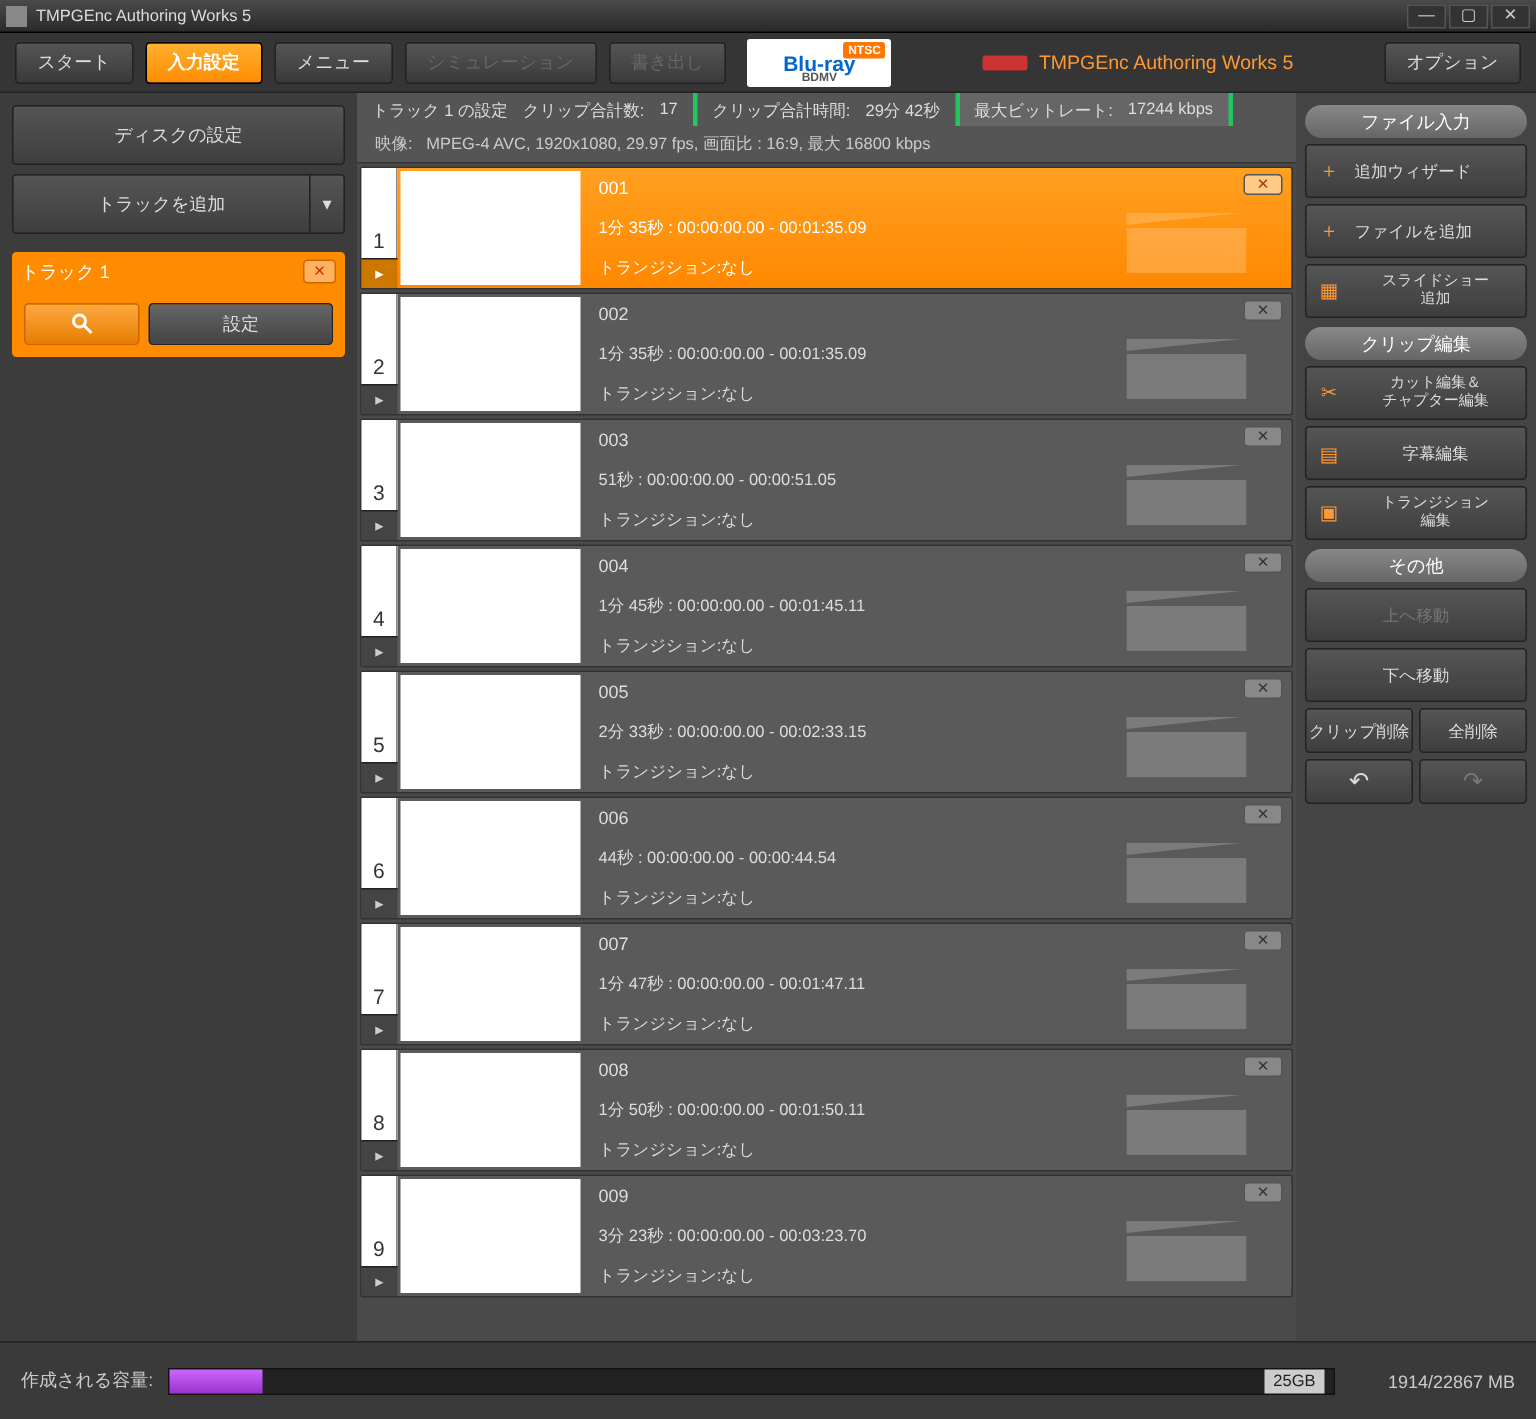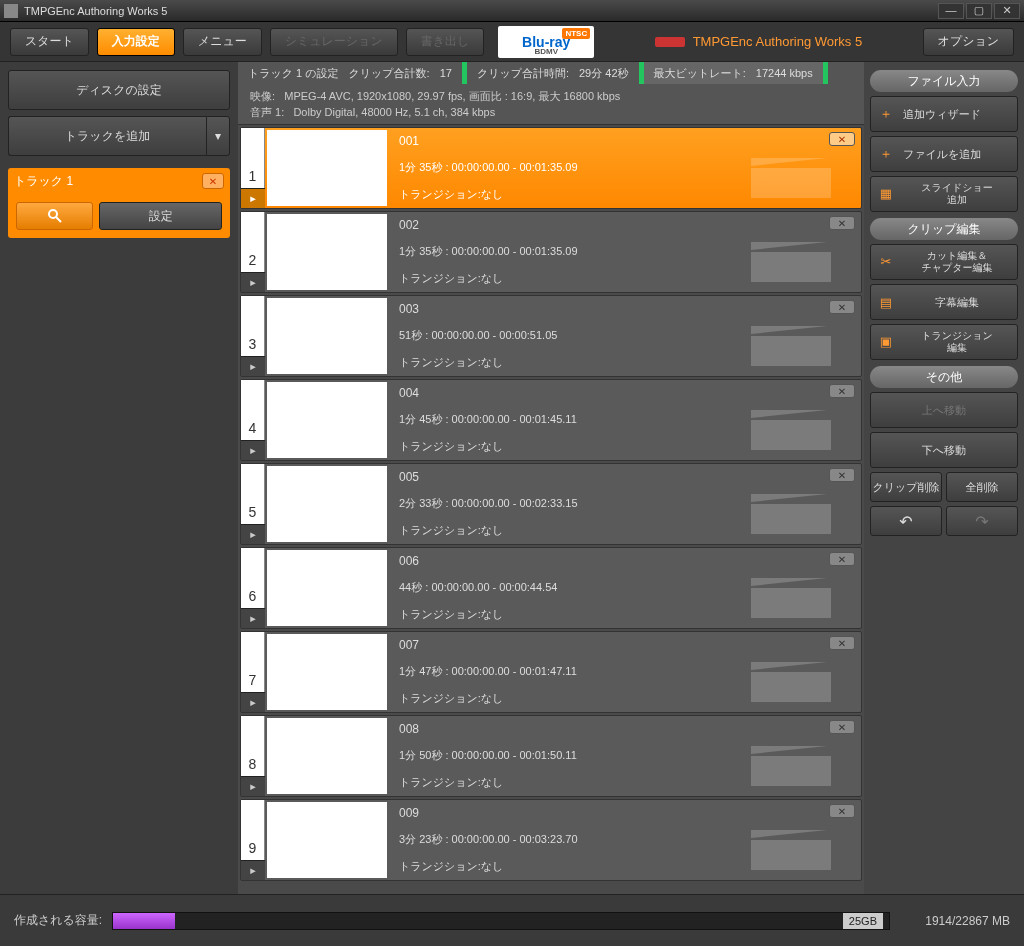--- a/index.html
+++ b/index.html
@@ -36,21 +36,21 @@
 .track-header { background: #ff8c00; height: 26px; border-radius: 3px 3px 0 0; display: flex; align-items: center; padding: 0 6px; color: #fff; font-size: 12px; }
 .track-header .tx { margin-left: auto; width: 22px; height: 16px; background: #ffb060; border: 1px solid #cc6600; border-radius: 3px; display: flex; align-items: center; justify-content: center; color: #cc3300; font-size: 10px; cursor: pointer; }
 .track-body { background: #ff8c00; padding: 8px; border-radius: 0 0 3px 3px; display: flex; gap: 6px; }
 .track-body .mag { flex:1; height: 28px; background: linear-gradient(180deg,rgba(255,255,255,0.25),rgba(0,0,0,0.1)); border: 1px solid #cc6600; border-radius: 3px; display: flex; align-items: center; justify-content: center; cursor: pointer; }
 .track-body .set { flex:1.6; height: 28px; background: linear-gradient(#666,#444); border: 1px solid #222; border-radius: 3px; color: #ddd; display: flex; align-items: center; justify-content: center; font-size: 12px; cursor: pointer; }
 
 
 .center { flex: 1; background: #4a4a4a; display: flex; flex-direction: column; }
 .center-header { background: #555; border-bottom: 1px solid #333; }
 .info-row1 { display: flex; align-items: center; height: 22px; font-size: 11px; color: #ddd; }
-.info-row1 .seg { padding: 0 10px; border-right: 5px solid #22c55e; height: 100%; display: flex; align-items: center; gap: 10px; }
+.info-row1 .seg { padding: 0 10px; border-right: 3px solid #22c55e; height: 100%; display: flex; align-items: center; gap: 10px; }
 .info-row1 .seg.bitrate { background: #666; }
 .info-row2 { padding: 4px 12px; font-size: 11px; color: #ccc; line-height: 16px; }
 .clips { flex: 1; overflow-y: auto; padding: 2px; display: flex; flex-direction: column; gap: 2px; }
 .clip { background: #5a5a5a; border: 1px solid #333; border-radius: 2px; display: flex; min-height: 82px; position: relative; }
 .clip.active { background: linear-gradient(#ffa020,#ff8800); }
 .clip .leftcol { width: 24px; display: flex; flex-direction: column; }
 .clip .num { flex: 1; display: flex; align-items: flex-end; justify-content: center; background: #fff; color: #333; font-size: 14px; padding-bottom: 4px; border-right: 1px solid #888; }
 .clip.active .num { background: #fff; }
 .clip .play { height: 20px; background: #444; border-top: 1px solid #222; display: flex; align-items: center; justify-content: center; color: #ccc; cursor: pointer; }
 .clip.active .play { background: #cc7700; color: #fff; }
@@ -153,21 +153,20 @@
           <span>クリップ合計時間:</span>
           <span>29分 42秒</span>
         </div>
         <div class="seg bitrate">
           <span>最大ビットレート:</span>
           <span>17244 kbps</span>
         </div>
       </div>
       <div class="info-row2">
         <div><span>映像:</span>&nbsp;&nbsp;&nbsp;<span>MPEG-4 AVC, 1920x1080, 29.97 fps, 画面比 : 16:9, 最大 16800 kbps</span></div>
-        <div><span>音声 1:</span>&nbsp;&nbsp;&nbsp;<span>Dolby Digital, 48000 Hz, 5.1 ch, 384 kbps</span></div>
       </div>
     </div>
     <div class="clips" id="clips">
         <div class="clip active">
           <div class="leftcol">
             <div class="num">1</div>
             <div class="play">▸</div>
           </div>
           <div class="thumb"></div>
           <div class="meta">

